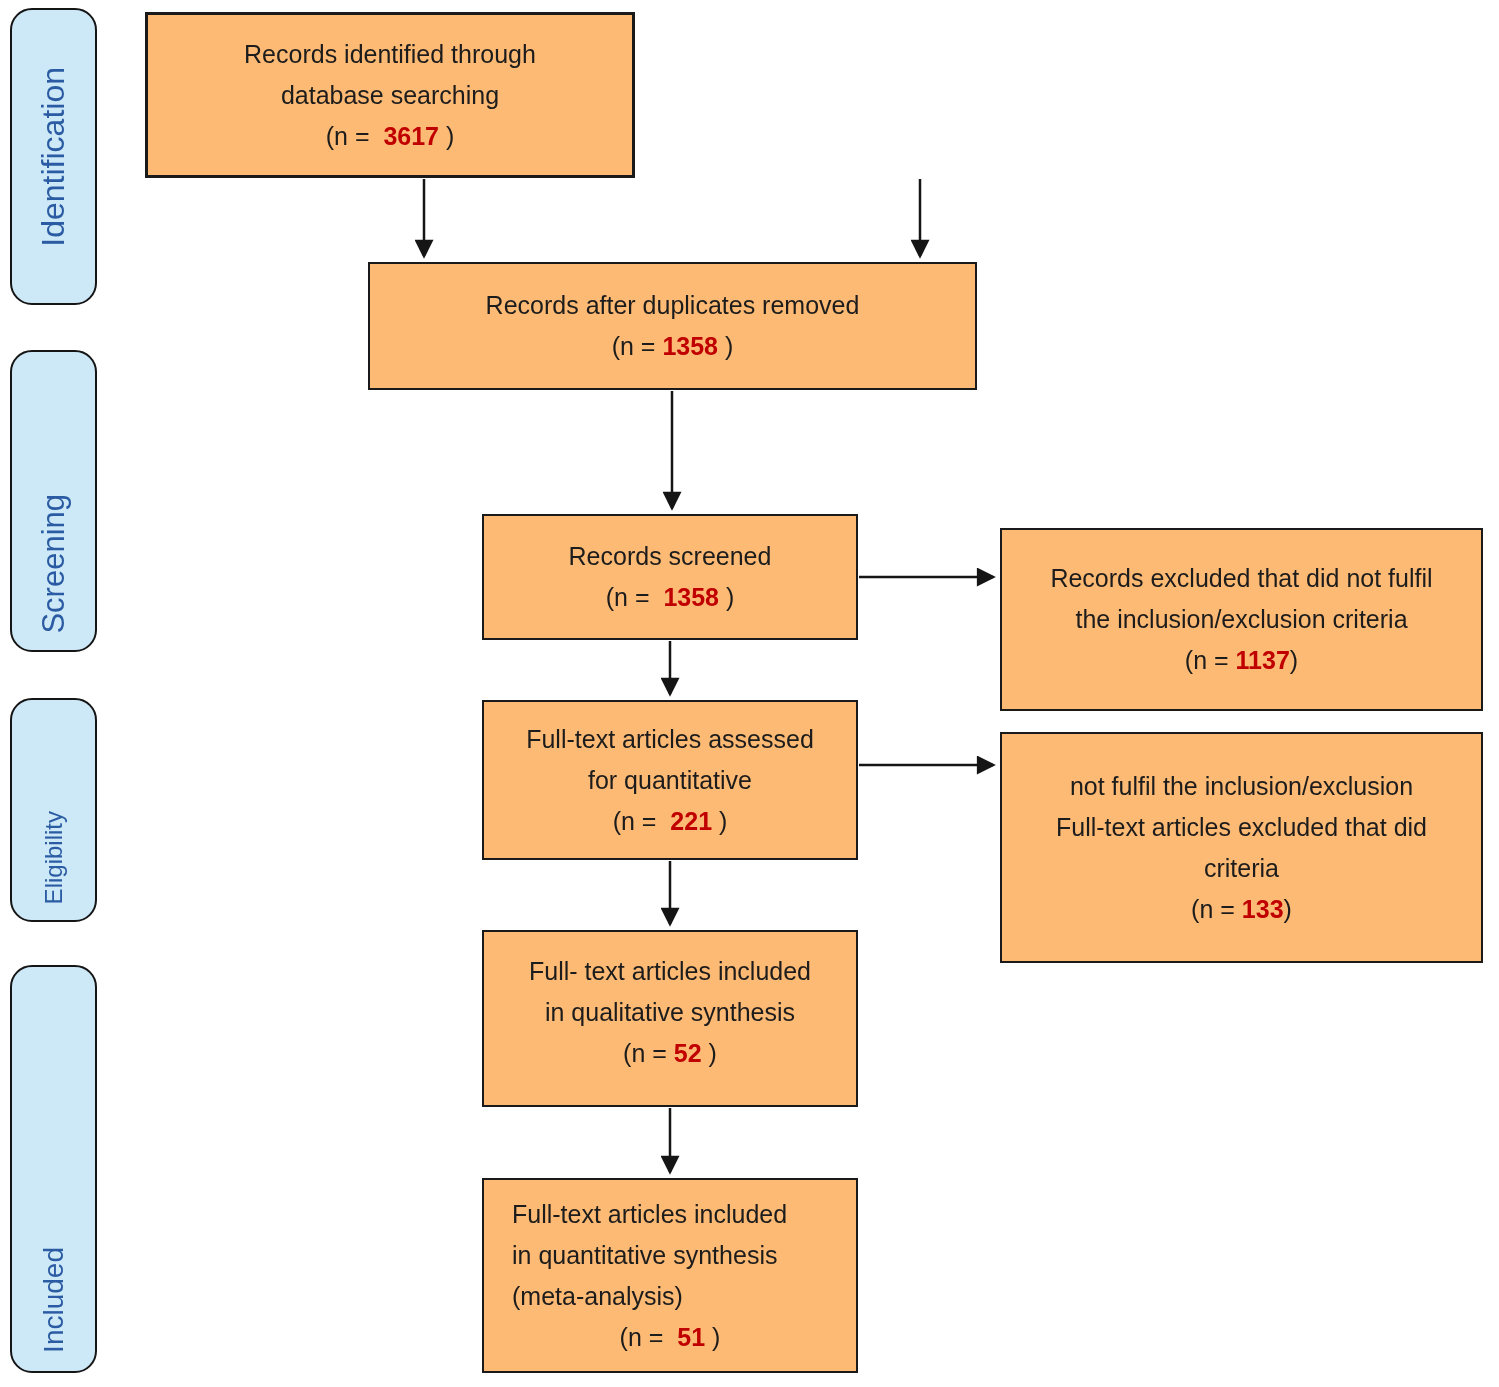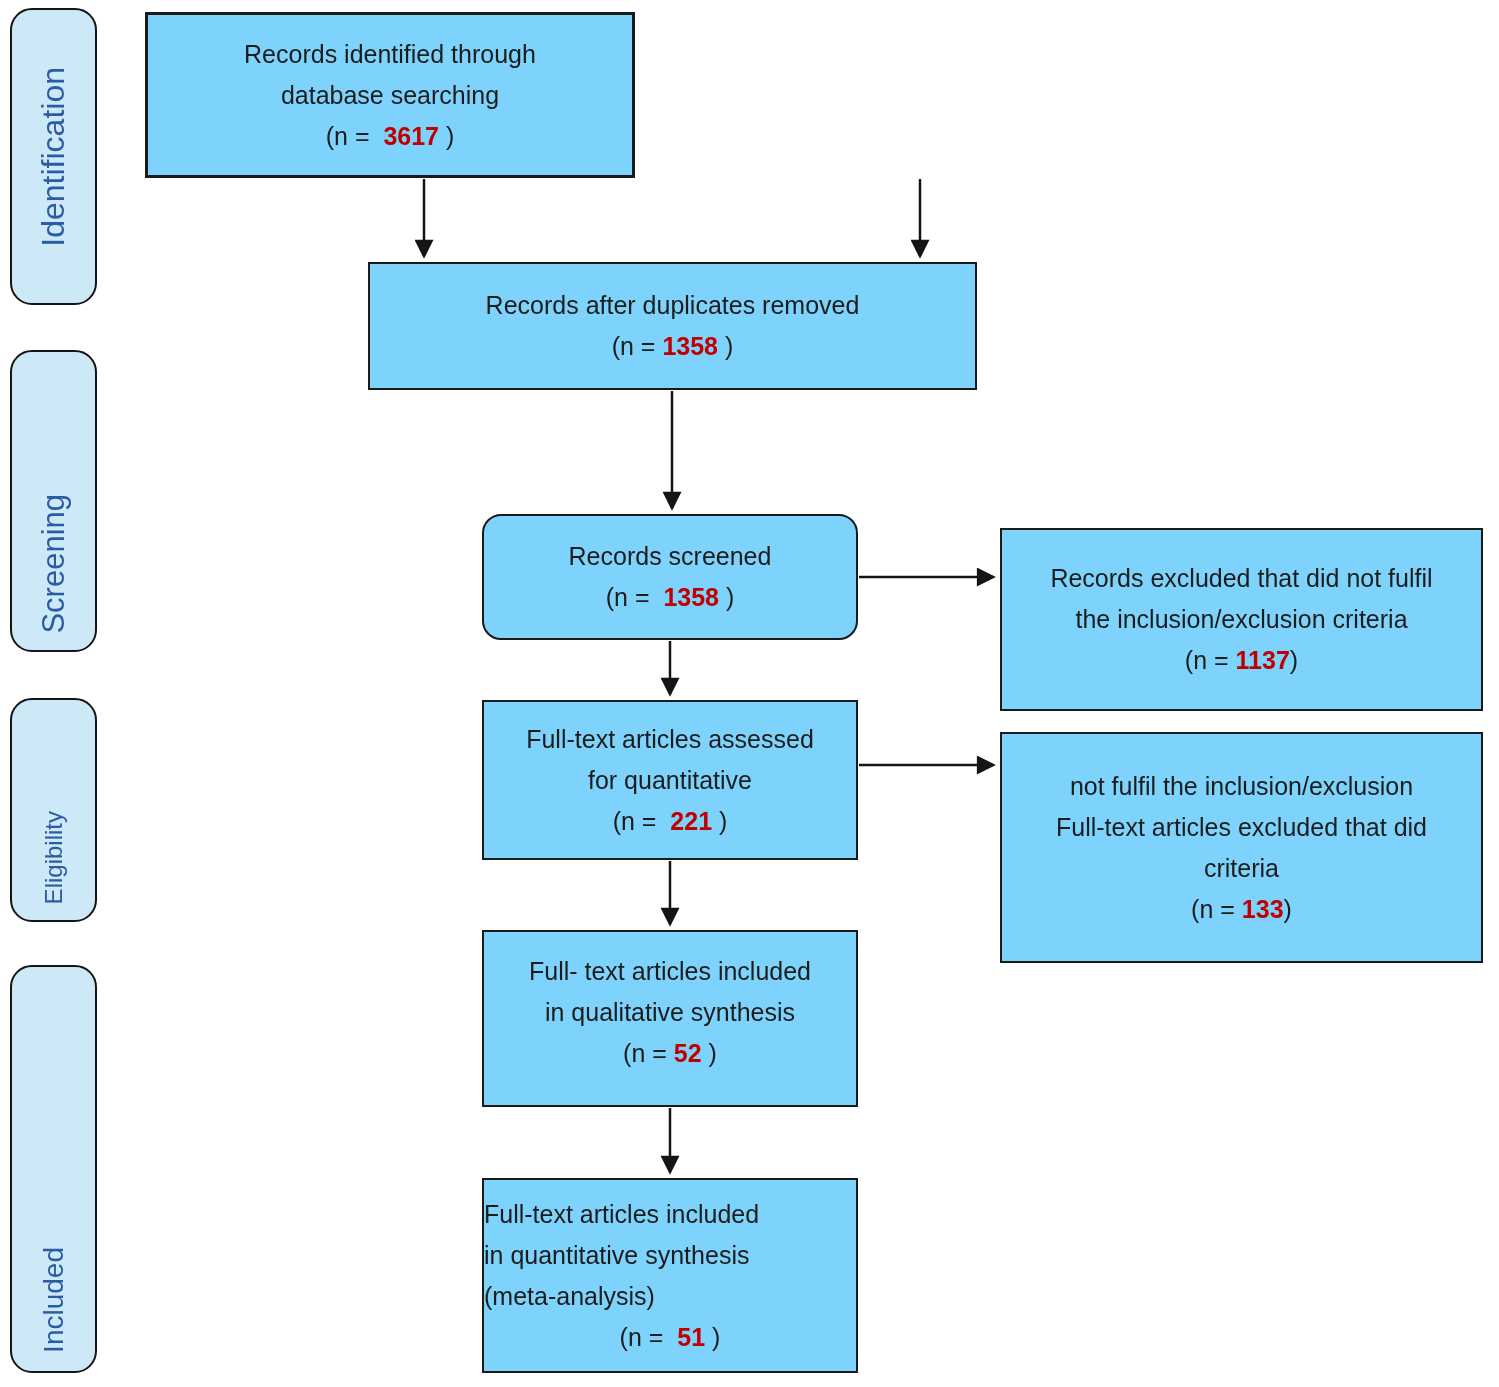--- a/index.html
+++ b/index.html
@@ -38,37 +38,38 @@
     color: #2b5ca3;
     white-space: nowrap;
   }
   .stage-center { align-items: center; }
   .stage-bottom { align-items: flex-end; }
 
   
   .fbox {
     position: absolute;
     box-sizing: border-box;
-    background: #7dd3fc;
+    background: #fdba74;
     border: 2px solid #1a1a1a;
     display: flex;
     flex-direction: column;
     justify-content: center;
     align-items: center;
     text-align: center;
     color: #1c1c1c;
     font-size: 25px;
     line-height: 41px;
   }
   .fbox.thick { border-width: 3px; }
   .fbox .num { color: #c00000; font-weight: bold; }
   .fbox .nline { white-space: pre; }
   .fbox.left-lines .line {
     align-self: stretch;
     text-align: left;
+    padding-left: 28px;
   }
 </style>
 </head>
 <body>
 
 <div class="canvas">
 
   <svg class="connectors" viewBox="0 0 1499 1387">
     <defs>
       <marker id="ah" viewBox="0 0 10 10" refX="8.5" refY="5" orient="auto" markerUnits="userSpaceOnUse" markerWidth="22" markerHeight="19">
@@ -103,21 +104,21 @@
     <div class="line">database searching</div>
     <div class="nline"><span>(n =  </span><span class="num">3617</span><span> )</span></div>
   </div>
 
 
   <div class="fbox" style="left:368px; top:262px; width:609px; height:128px;">
     <div class="line">Records after duplicates removed</div>
     <div class="nline"><span>(n = </span><span class="num">1358</span><span> )</span></div>
   </div>
 
-  <div class="fbox" style="left:482px; top:514px; width:376px; height:126px;border-radius:19px;">
+  <div class="fbox" style="left:482px; top:514px; width:376px; height:126px;">
     <div class="line">Records screened</div>
     <div class="nline"><span>(n =  </span><span class="num">1358</span><span> )</span></div>
   </div>
 
   <div class="fbox" style="left:1000px; top:528px; width:483px; height:183px;">
     <div class="line">Records excluded that did not fulfil</div>
     <div class="line">the inclusion/exclusion criteria</div>
     <div class="nline"><span>(n = </span><span class="num">1137</span><span>)</span></div>
   </div>
 

